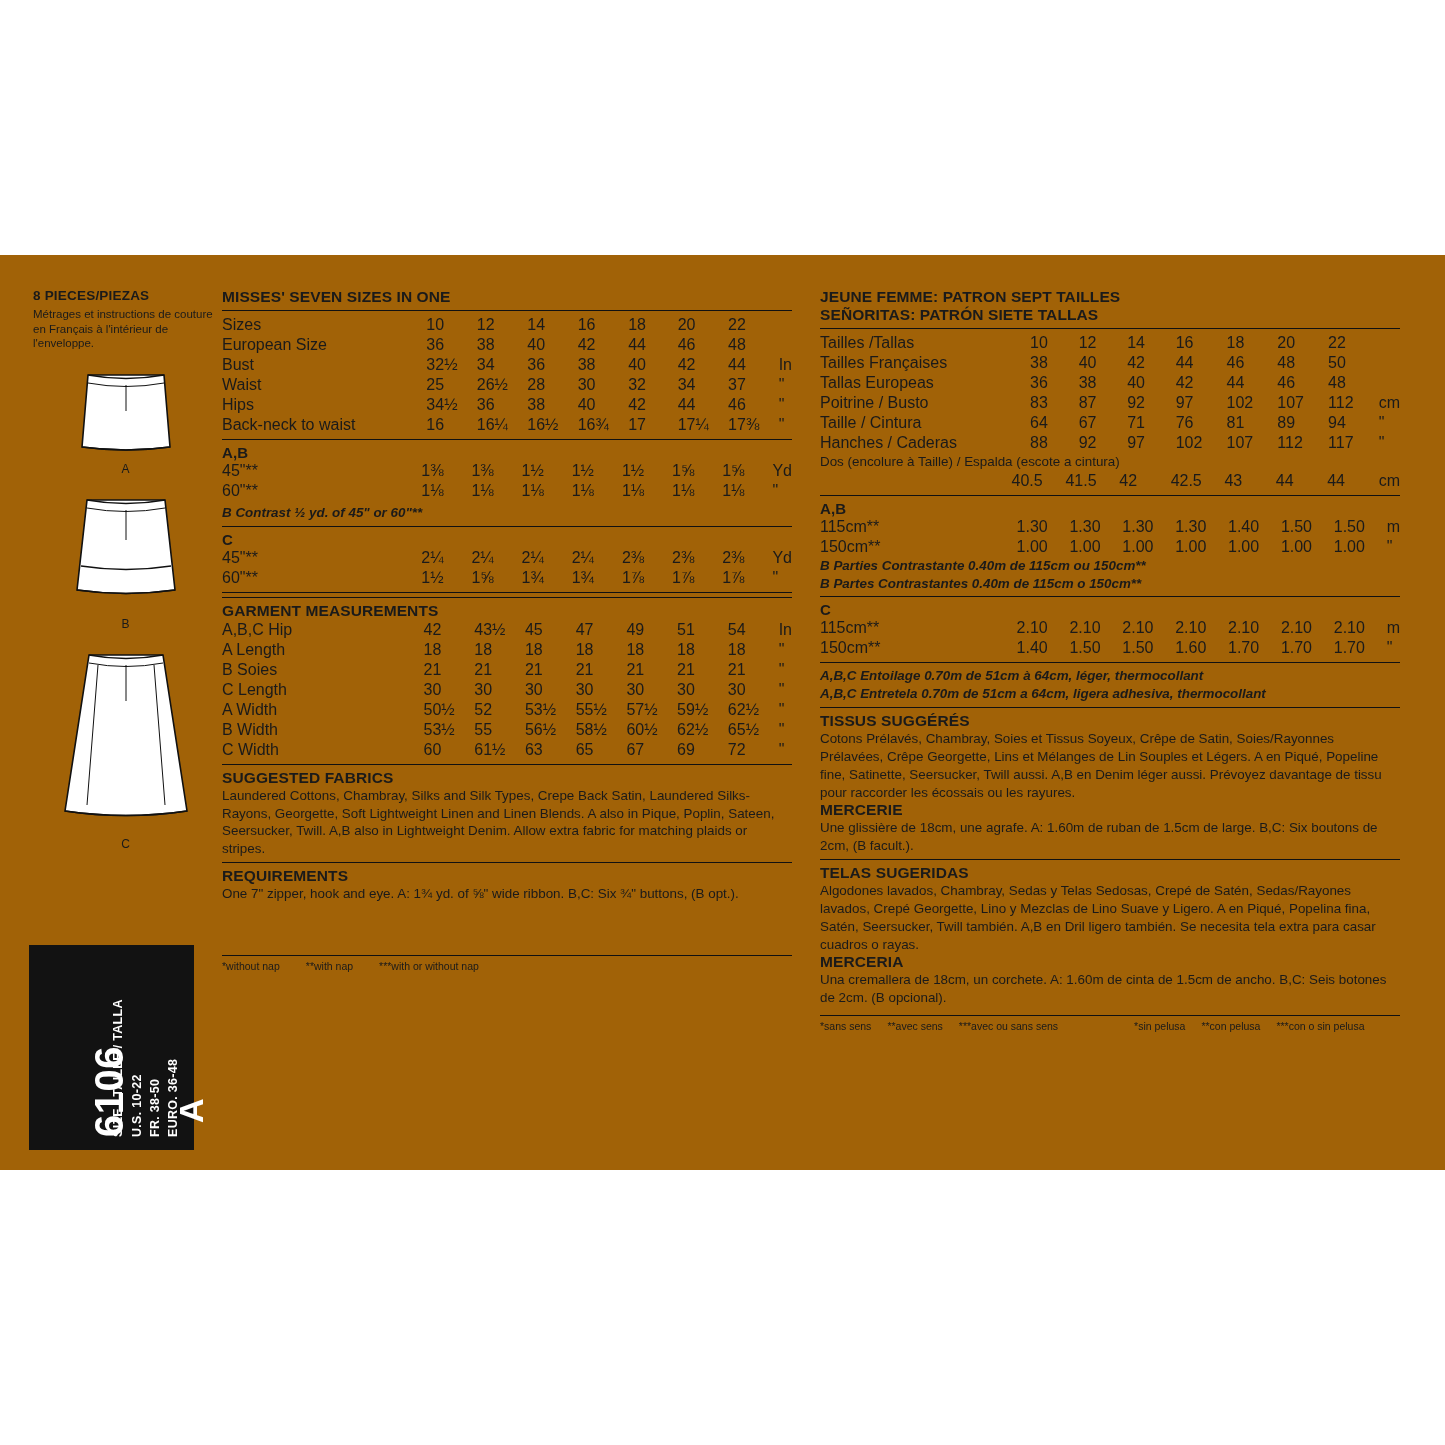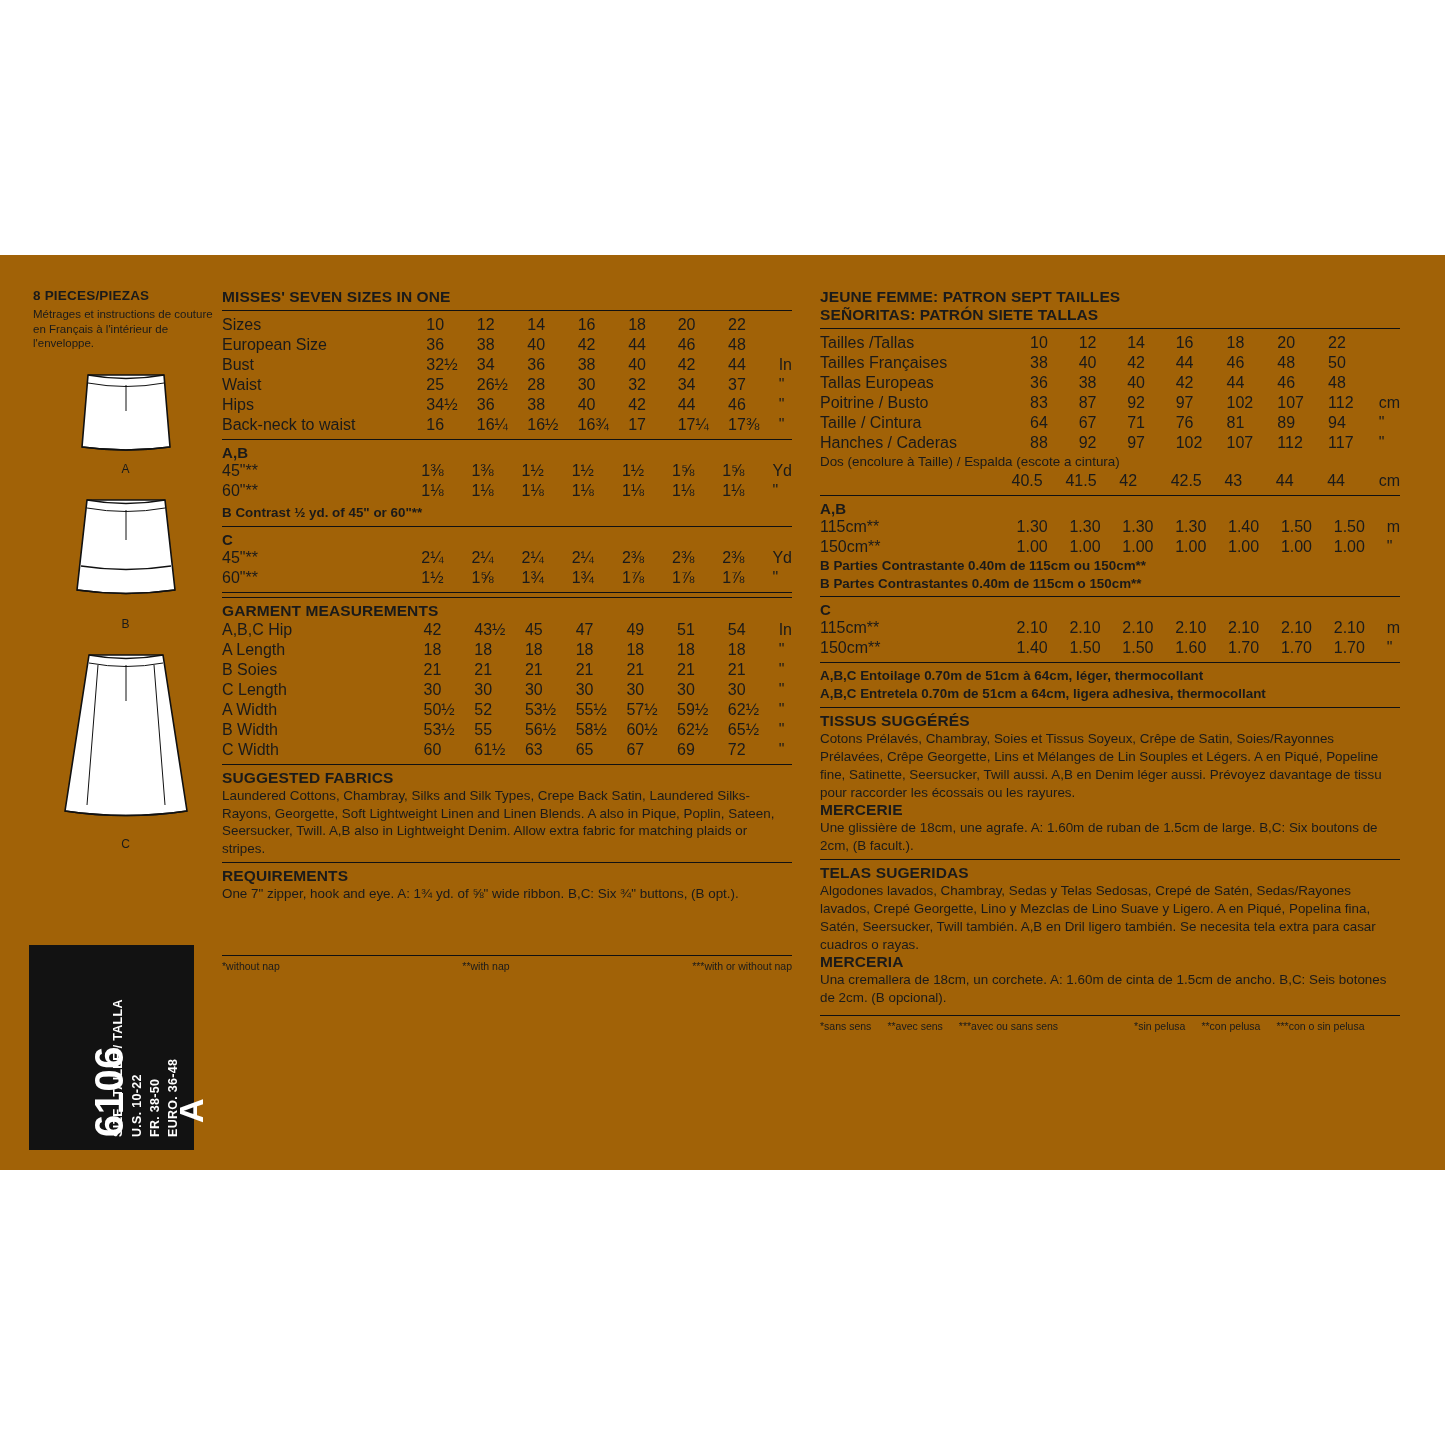--- a/index.html
+++ b/index.html
@@ -27,23 +27,23 @@
   .col{position:absolute;}
   .hdr{font-weight:bold;font-size:15.5px;letter-spacing:.1px;}
   .hdr2{font-weight:bold;font-size:15px;letter-spacing:.1px;}
   .rule{border-top:1px solid #111;margin:4px 0 4px 0;}
   table.grid{border-collapse:collapse;font-size:16px;}
   table.grid td{padding:1px 0;vertical-align:top;white-space:nowrap;}
   td.lbl{text-align:left;}
   td.val{text-align:left;}
   td.unit{text-align:left;padding-left:6px;}
   .para{font-size:13.4px;line-height:1.33;}
-  .bld{font-weight:bold;}
+  .bld{font-weight:bold;font-style:italic;}
   .foot{font-size:10.5px;}
-  .footrow{display:flex;gap:26px;justify-content:space-between;}
+  .footrow{display:flex;gap:26px;}
 </style>
 </head>
 <body>
 
 <div class="page">
  <div class="sheet">
 
   <div class="leftcol">
     <div class="pieces">8 PIECES/PIEZAS</div>
     <div class="frnote">Métrages et instructions de couture en Français à l'intérieur de l'enveloppe.</div>

